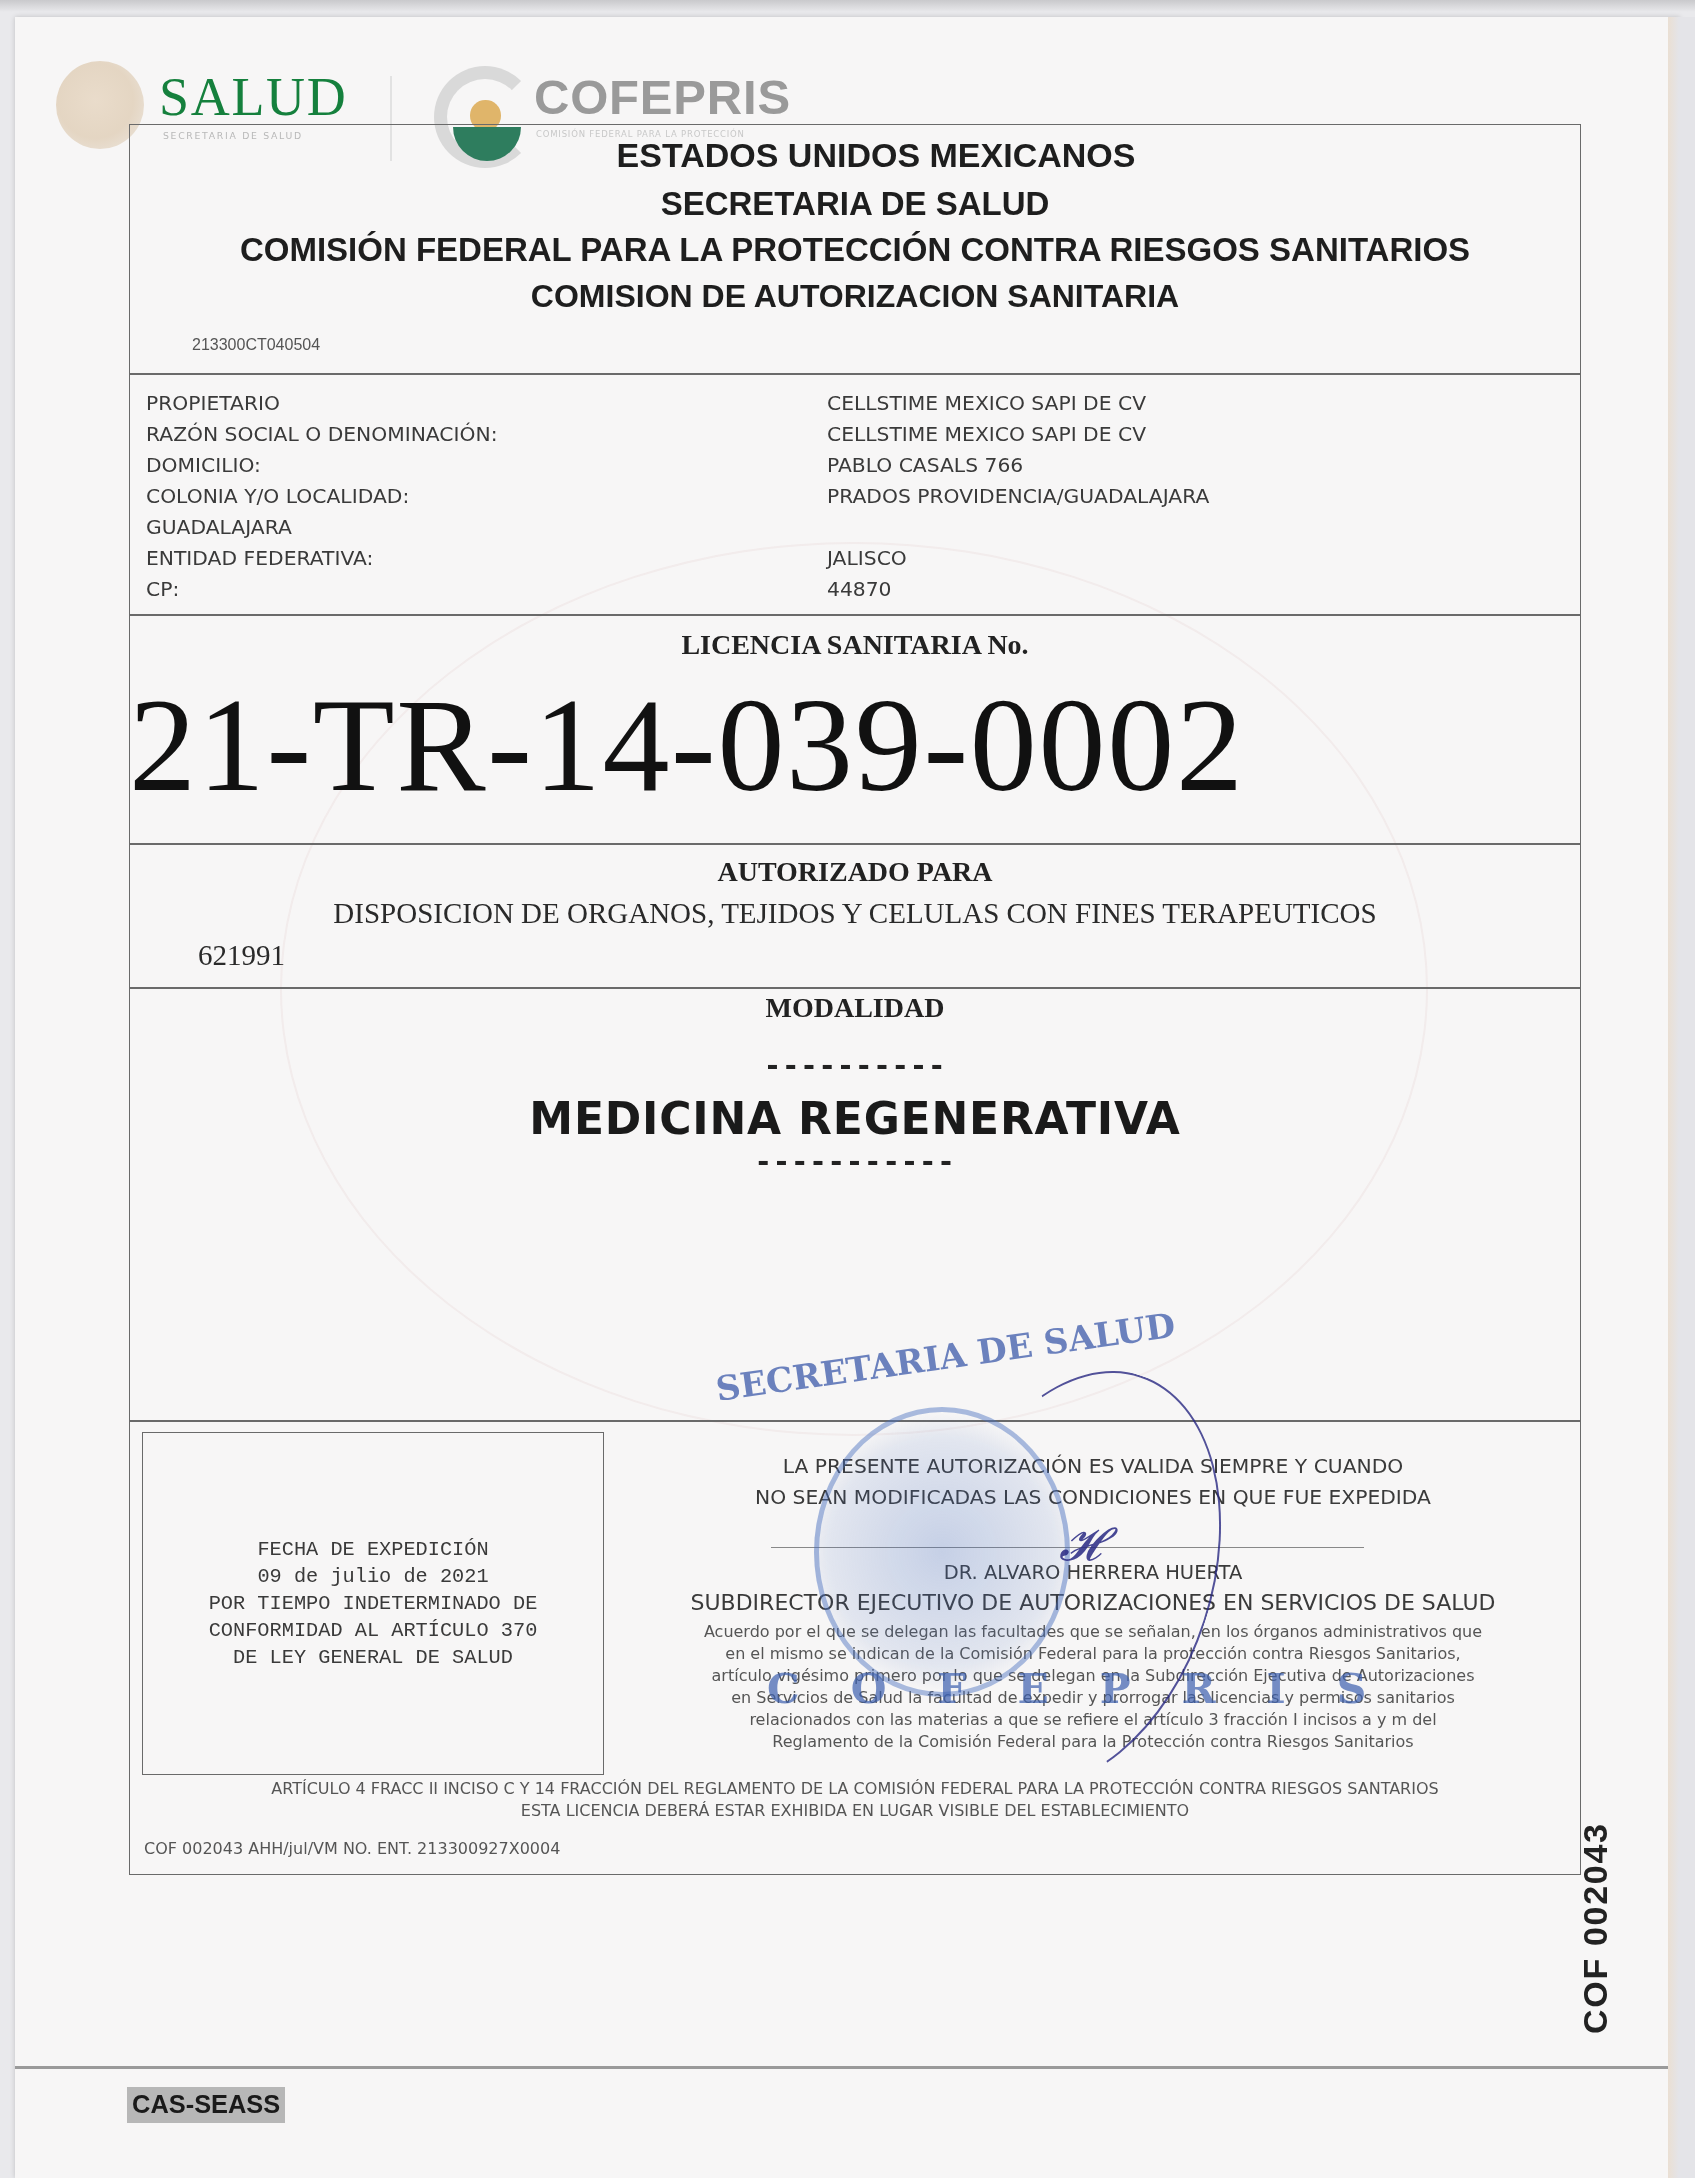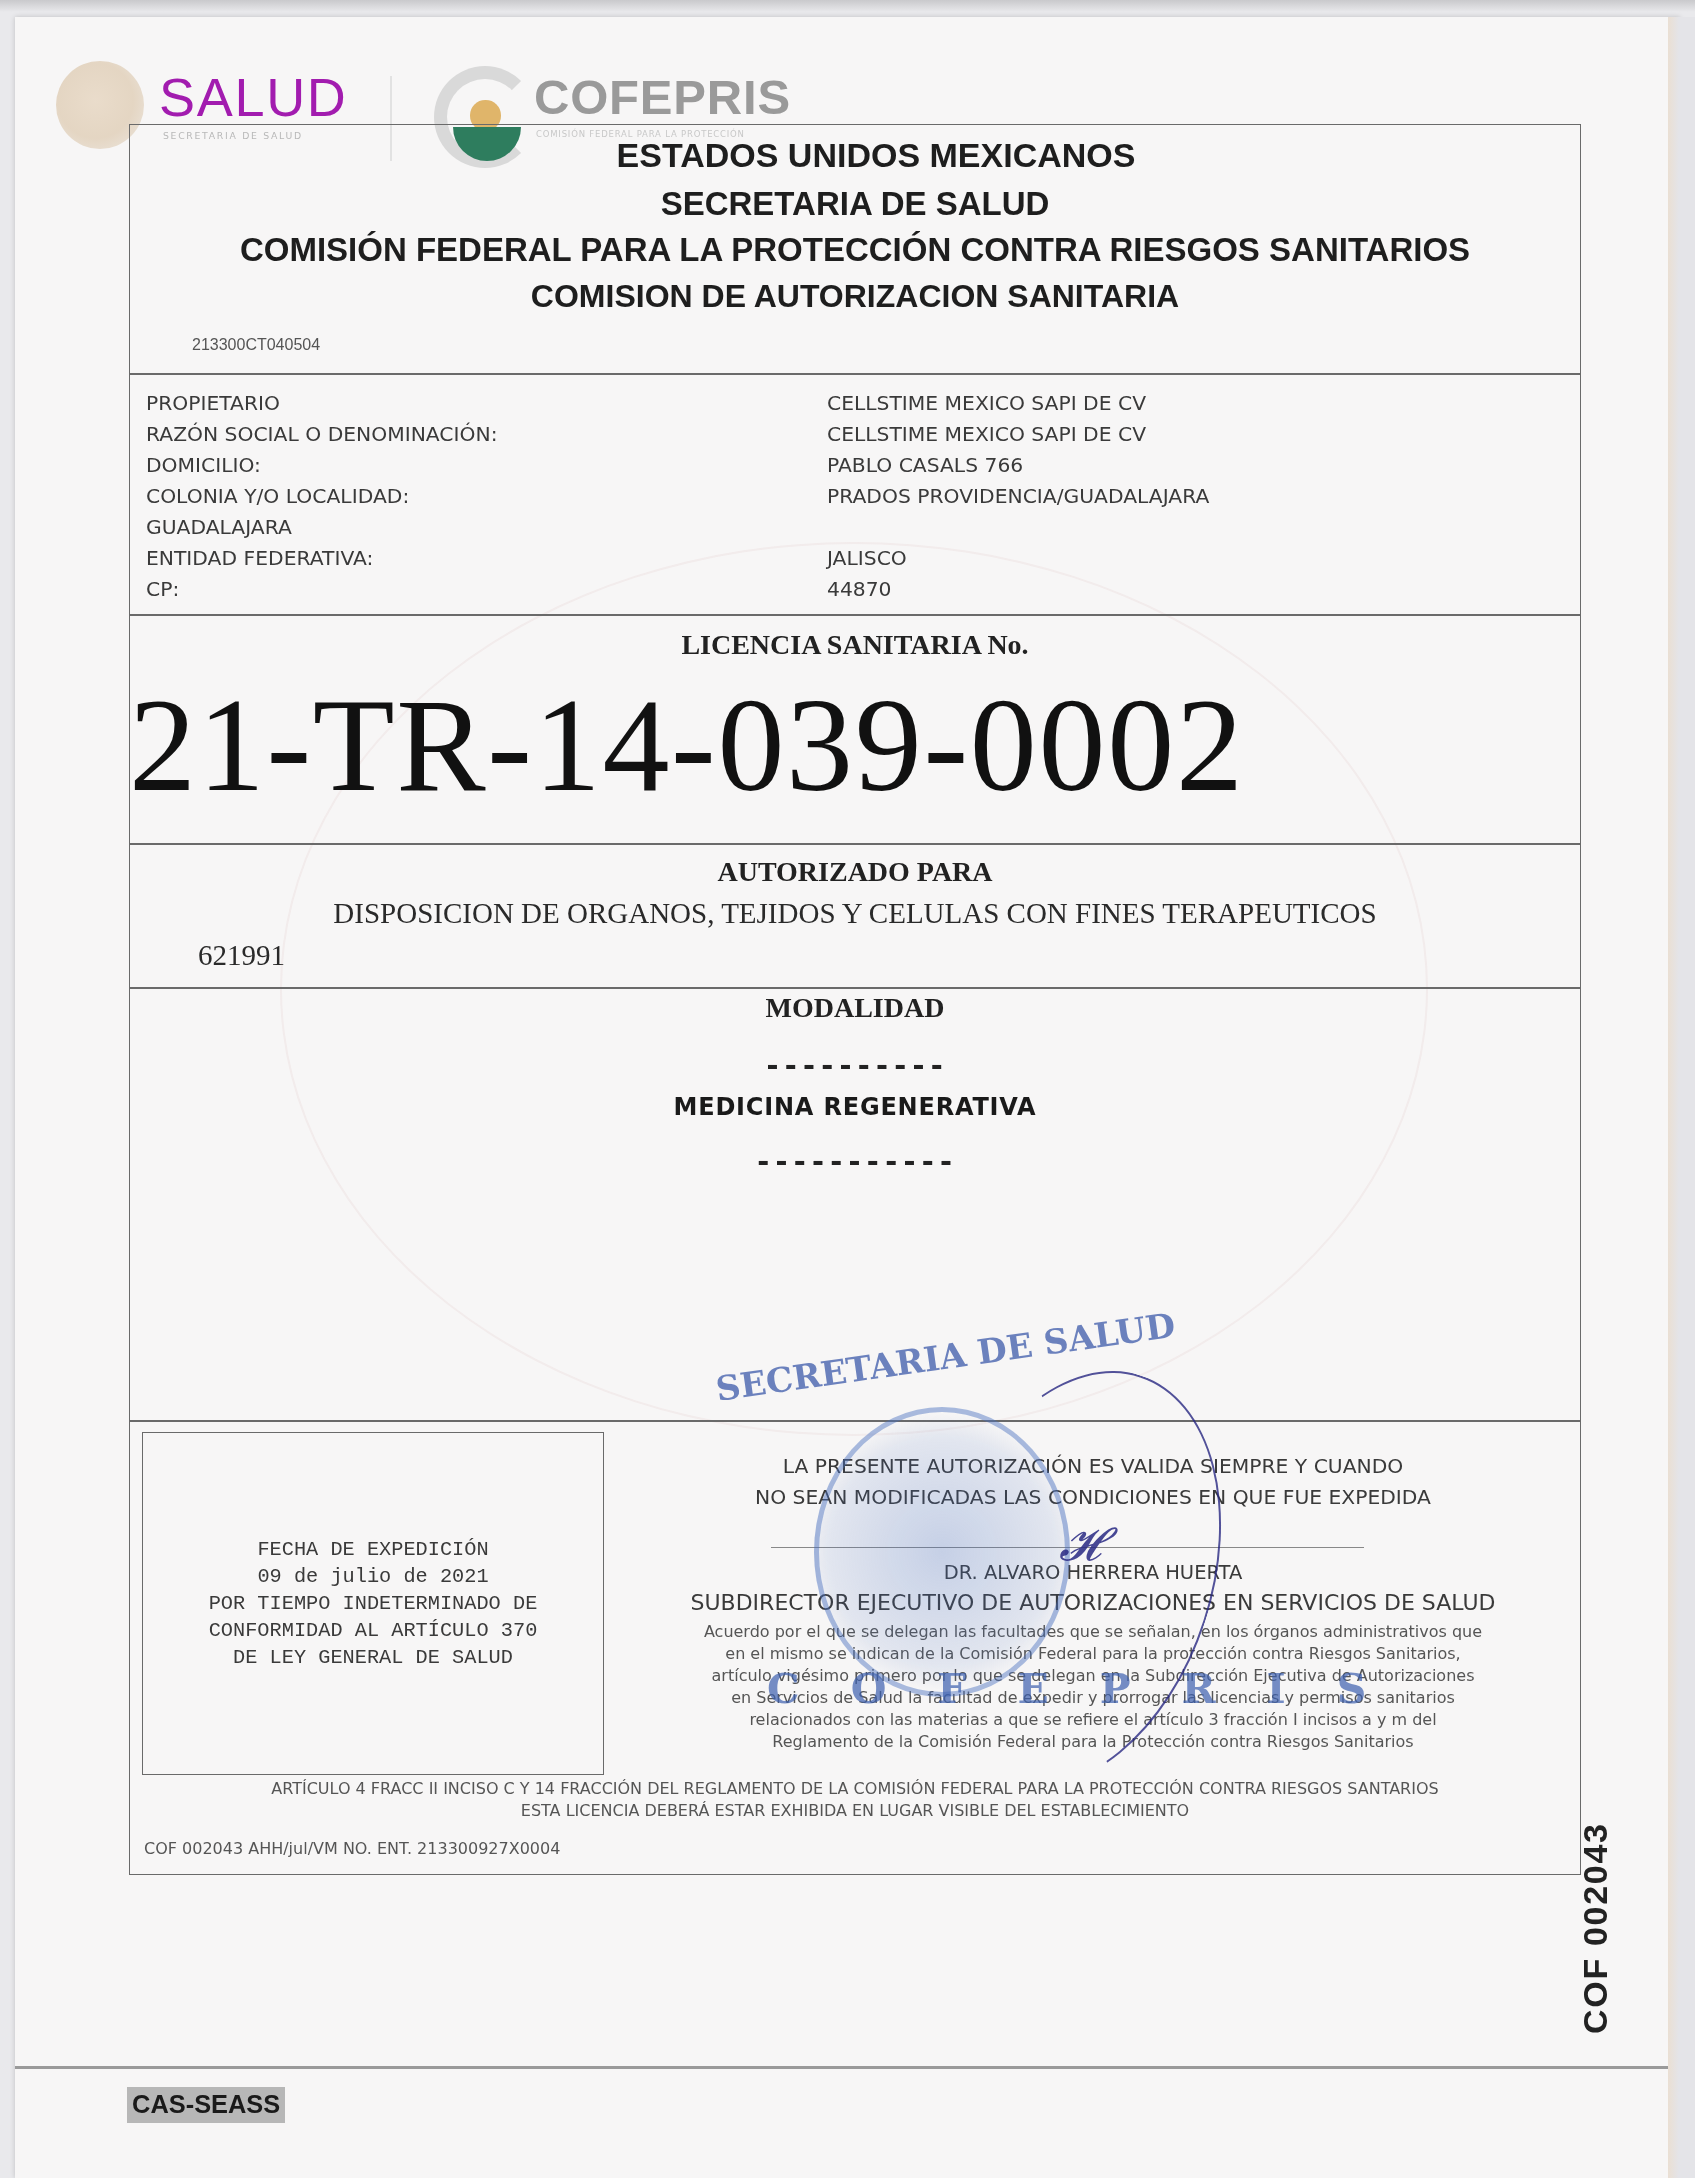--- a/index.html
+++ b/index.html
@@ -25,22 +25,22 @@
     opacity:1;
   }
 
   
   .logo-emblem {
     position:absolute; left:56px; top:61px; width:88px; height:88px; border-radius:50%;
     background:radial-gradient(circle at 45% 45%, #e8d9c6 0%, #e2d2bd 55%, #ece6df 100%);
     opacity:.9;
   }
   .logo-salud {
-    position:absolute; left:159px; top:66px; font-family:Liberation Sans, sans-serif; font-size:54px;
-    color:#a21caf; letter-spacing:1.7px;
+    position:absolute; left:159px; top:66px; font-family:Liberation Serif, serif; font-size:54px;
+    color:#15803d; letter-spacing:1.7px;
   }
   .logo-salud-sub {
     position:absolute; left:163px; top:130px; font-size:9.3px; color:#b8b8b8; letter-spacing:1.7px;
   }
   .logo-divider { position:absolute; left:390px; top:76px; width:1.7px; height:85px; background:#e2e2e2; }
   .logo-cofe-arc {
     position:absolute; left:434px; top:66px; width:102px; height:102px; border-radius:50%;
     border:13.6px solid #d9d9d9; border-right-color:transparent; box-sizing:border-box;
   }
   .logo-cofe-dot { position:absolute; left:470px; top:100px; width:30.5px; height:30.5px; border-radius:50%; background:#e0b56a; }
@@ -71,21 +71,21 @@
   .owner-table { position:absolute; left:146px; top:388px; font-size:20.3px; color:#3a3a3a; line-height:31px; }
   .owner-row { display:flex; }
   .owner-label { width:681px; }
   .owner-value { }
 
   .serif-title { position:absolute; left:129px; width:1452px; text-align:center; font-family:"Liberation Serif", serif; font-weight:bold; font-size:28px; color:#222; }
   .license-number { position:absolute; left:129px; width:1224px; top:678px; text-align:left; font-family:Liberation Serif, serif; font-size:134px; color:#111; letter-spacing:1.7px; line-height:1; }
   .authorized-desc { position:absolute; left:129px; width:1452px; top:897px; text-align:center; font-family:"Liberation Serif", serif; font-size:29px; color:#2a2a2a; }
   .code-621 { position:absolute; left:198px; top:939px; font-family:"Liberation Serif", serif; font-size:29px; color:#2a2a2a; }
   .dashes { position:absolute; left:129px; width:1452px; text-align:center; font-family:"DejaVu Sans Mono", monospace; font-weight:bold; font-size:29px; color:#222; letter-spacing:0.8px; }
-  .modality { position:absolute; left:129px; width:1452px; top:1093px; text-align:center; font-family:"DejaVu Sans", sans-serif; font-weight:bold; font-size:24px; color:#1a1a1a; letter-spacing:0.8px; }
+  .modality { position:absolute; left:129px; width:1452px; top:1093px; text-align:center; font-family:"DejaVu Sans", sans-serif; font-weight:bold; font-size:44px; color:#1a1a1a; letter-spacing:0.8px; }
 
   .date-box { position:absolute; left:142px; top:1432px; width:462px; height:343px; border:1.7px solid #6a6a6a; box-sizing:border-box; }
   .date-text { position:absolute; left:142px; width:462px; top:1536px; text-align:center; font-size:20.3px; color:#3a3a3a; line-height:27px; font-family:Liberation Mono, monospace; }
 
   .validity { position:absolute; left:627px; width:932px; top:1451px; text-align:center; font-size:20.3px; color:#3a3a3a; line-height:30.5px; }
   .sig-line { position:absolute; left:771px; top:1547px; width:593px; height:0.8px; background:#888; }
   .signer-name { position:absolute; left:627px; width:932px; top:1561px; text-align:center; font-size:19.5px; color:#3a3a3a; }
   .signer-title { position:absolute; left:627px; width:932px; top:1590px; text-align:center; font-size:22px; color:#3a3a3a; }
   .agreement { position:absolute; left:627px; width:932px; top:1621px; text-align:center; font-size:16px; color:#555; line-height:22px; }
 

